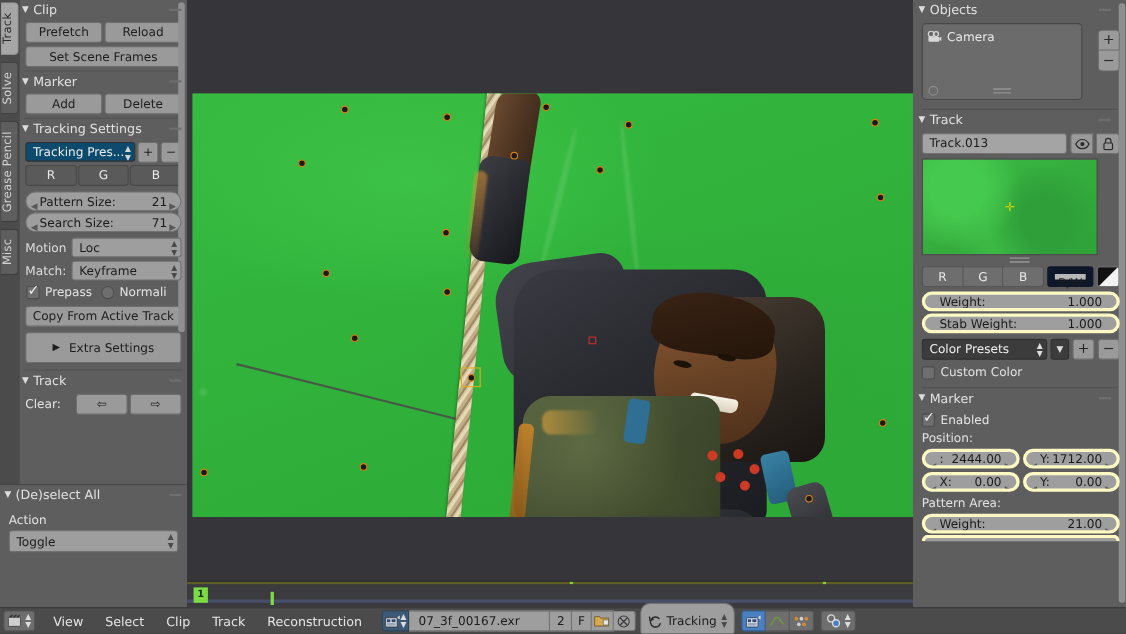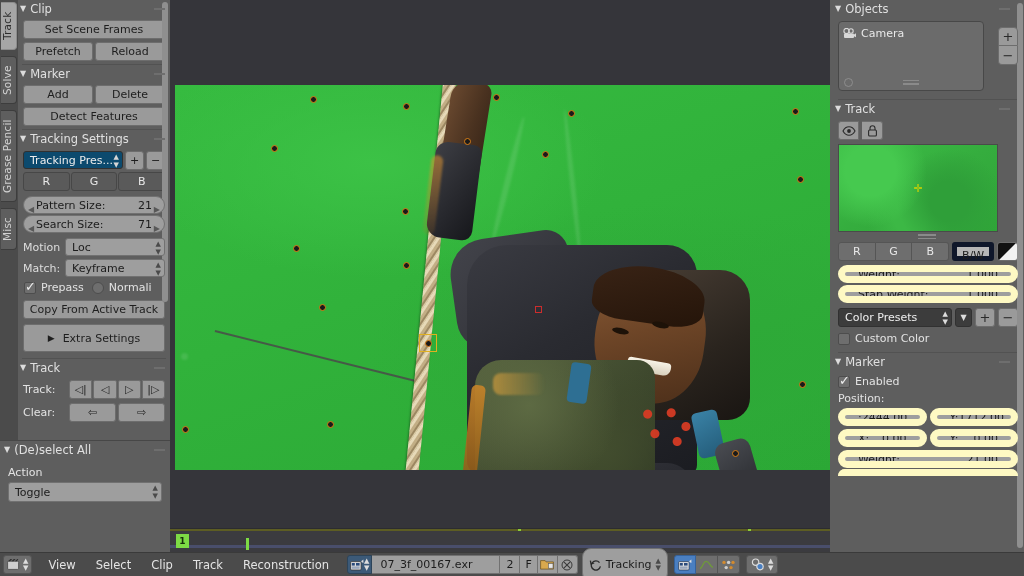--- a/index.html
+++ b/index.html
@@ -385,21 +385,21 @@
     flex:1; height:19px; line-height:18px; text-align:center;
     background:#6e6e6e; color:#e8e8e8;
     border:1px solid #555; font-size:11px; cursor:pointer;
   }
   .rgbbtn:first-child{ border-radius:3px 0 0 3px;}
   .rgbbtn:last-child{ border-radius:0 3px 3px 0; border-left:none;}
   .rgbbtn.mid{ border-left:none;}
   .bwbtn{
     width:42px; height:19px; line-height:18px; text-align:center;
     background:#b6b6b6; color:#1c1c1c;
-    border:5px solid #0f172a; border-radius:3px; font-size:11px; cursor:pointer;
+    border:7px solid #0f172a; border-radius:3px; font-size:11px; cursor:pointer;
   }
   .rampbtn{
     width:21px; height:19px;
     border:1px solid #6d6d6d; border-radius:3px;
     background:linear-gradient(135deg,#111 0 48%,#f2f2f2 52% 100%);
     cursor:pointer;
   }
 
   .presetrow{ display:flex; gap:3px; padding:5px 6px 0 8px;}
   .presetdd{
@@ -411,21 +411,21 @@
   .minidd{
     width:17px; height:19px; background:#3c3c3c; border:1px solid #313131;
     border-radius:3px; display:flex; align-items:center; justify-content:center;
     color:#ddd; font-size:8px; cursor:pointer;
   }
 
   .rlabel{ padding:4px 6px 0 8px; font-size:11px; color:#e2e2e2;}
   .rfieldrow{ display:flex; gap:3px; padding:3px 6px 0 8px;}
   .rnum{
     position:relative; flex:1; height:18px; line-height:17px;
-    background:#9e9e9e; color:#1c1c1c; border:7px solid #fef9c3;
+    background:#9e9e9e; color:#1c1c1c; border:3px solid #fef9c3;
     border-radius:9px; font-size:11px; display:flex; align-items:center;
     padding:0 4px; cursor:pointer; overflow:hidden;
   }
   .rnum .lbl{ flex:1; padding-left:9px; white-space:nowrap;}
   .rnum .val{ padding-right:9px;}
   .rnum .arL,.rnum .arR{ position:absolute; top:4px; font-size:8px; color:#585858;}
   .rnum .arL{ left:4px;} .rnum .arR{ right:4px;}
 
   .scrollbar{
     position:absolute; right:1px; top:2px; width:6px; height:250px;
@@ -520,39 +520,36 @@
 
   <div class="leftpanel">
     <div class="scrollbar left"></div>
 
     <div class="panelhdr">
       <span class="tri">▼</span>
       <span>Clip</span>
       <span class="grip"></span>
     </div>
     <div class="btnrow">
-      <div class="btn">Set Scene Frames</div>
-    </div>
-    <div class="btnrow">
       <div class="btn">Prefetch</div>
       <div class="btn">Reload</div>
+    </div>
+    <div class="btnrow">
+      <div class="btn">Set Scene Frames</div>
     </div>
     <div class="divline"></div>
 
     <div class="panelhdr">
       <span class="tri">▼</span>
       <span>Marker</span>
       <span class="grip"></span>
     </div>
     <div class="btnrow">
       <div class="btn">Add</div>
       <div class="btn">Delete</div>
-    </div>
-    <div class="btnrow">
-      <div class="btn">Detect Features</div>
     </div>
     <div class="divline"></div>
 
     <div class="panelhdr">
       <span class="tri">▼</span>
       <span>Tracking Settings</span>
       <span class="grip"></span>
     </div>
     <div class="btnrow" style="padding-top:4px;">
       <div class="dropdown dark" style="flex:1;">
@@ -611,29 +608,20 @@
         <span style="font-size:9px;">▶</span>
         <span>Extra Settings</span>
       </div>
     </div>
     <div class="divline" style="margin-top:6px;"></div>
 
     <div class="panelhdr">
       <span class="tri">▼</span>
       <span>Track</span>
       <span class="grip"></span>
-    </div>
-    <div class="arrowbtnrow">
-      <span class="cap">Track:</span>
-      <div class="navgroup">
-        <div class="navbtn">◁|</div>
-        <div class="navbtn">◁</div>
-        <div class="navbtn">▷</div>
-        <div class="navbtn">|▷</div>
-      </div>
     </div>
     <div class="arrowbtnrow">
       <span class="cap">Clear:</span>
       <div class="navgroup" style="gap:2px;">
         <div class="navbtn" style="border-radius:3px;">⇦</div>
         <div class="navbtn" style="border-radius:3px;">⇨</div>
       </div>
     </div>
   </div>
 
@@ -747,20 +735,21 @@
 
     <div class="divline" style="margin:8px 6px 0 8px;"></div>
 
     <div class="panelhdr" style="padding-left:5px;">
       <span class="tri">▼</span>
       <span>Track</span>
       <span class="grip" style="right:14px;"></span>
     </div>
 
     <div class="trackname">
+      <div class="namefield">Track.013</div>
       <div class="icobtn l">
         <svg width="14" height="10" viewBox="0 0 14 10">
           <path d="M7 0.8C3.2 0.8 1 5 1 5s2.2 4.2 6 4.2S13 5 13 5 10.8 0.8 7 0.8z" fill="none" stroke="#2b2b2b" stroke-width="1.1"></path>
           <circle cx="7" cy="5" r="1.9" fill="#2b2b2b"></circle>
         </svg>
       </div>
       <div class="icobtn r">
         <svg width="11" height="12" viewBox="0 0 11 12">
           <path d="M3 5V3.2A2.5 2.5 0 0 1 8 3.2V5" fill="none" stroke="#2b2b2b" stroke-width="1.1"></path>
           <rect x="1.6" y="5" width="7.8" height="6" rx="1" fill="none" stroke="#2b2b2b" stroke-width="1.1"></rect>
@@ -848,20 +837,21 @@
         <span class="arR">▶</span>
       </div>
       <div class="rnum">
         <span class="arL">◀</span>
         <span class="lbl">Y:</span>
         <span class="val">0.00</span>
         <span class="arR">▶</span>
       </div>
     </div>
 
+    <div class="rlabel">Pattern Area:</div>
     <div class="rfieldrow">
       <div class="rnum">
         <span class="arL">◀</span>
         <span class="lbl">Weight:</span>
         <span class="val">21.00</span>
         <span class="arR">▶</span>
       </div>
     </div>
     <div class="rfieldrow" style="padding-top:1px;">
       <div class="rnum" style="height:6px;border-radius:9px 9px 0 0;border-bottom:none;"></div>

